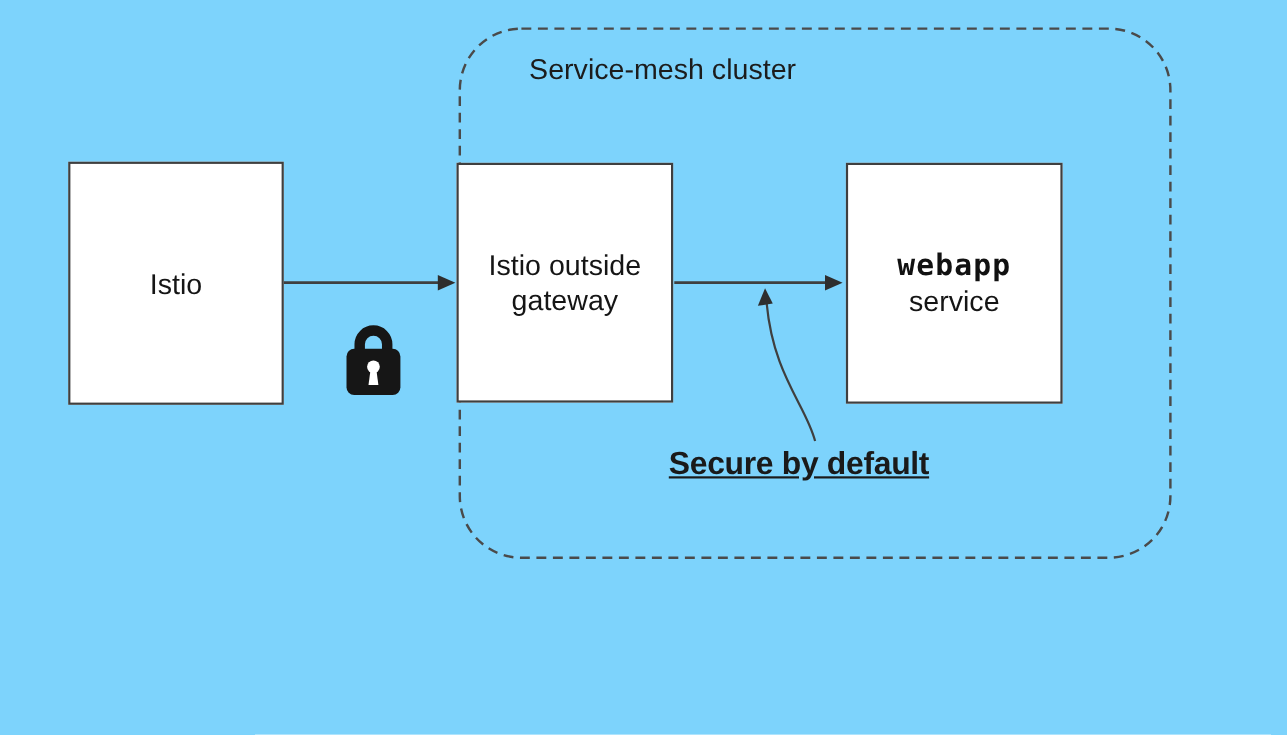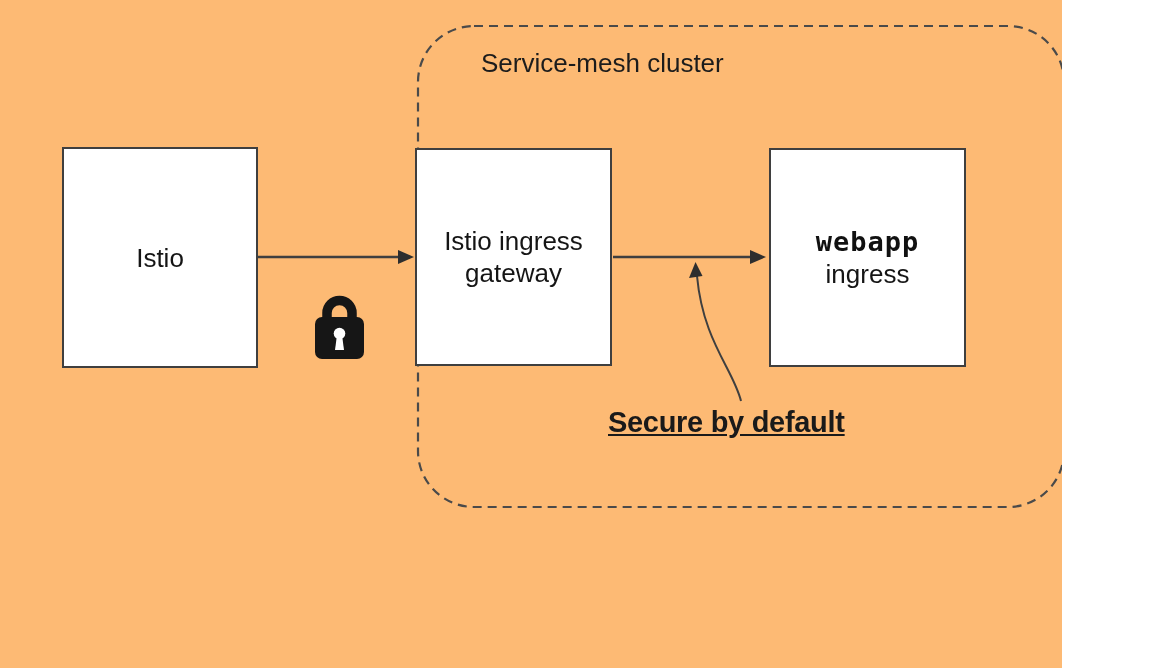--- a/index.html
+++ b/index.html
@@ -1,23 +1,23 @@
 <!DOCTYPE html>
 <html><head>
 <meta charset="utf-8">
 <style>
   * { margin: 0; padding: 0; box-sizing: border-box; }
   html, body { background: #ffffff; }
   body { font-family: "Liberation Sans", sans-serif; }
 
   .canvas {
     position: relative;
-    width: 1062px;
+    width: 1170px;
     height: 668px;
-    background: #fdba74;
+    background: #7dd3fc;
     overflow: hidden;
   }
 
   
   .svg-layer {
     position: absolute;
     left: 0; top: 0;
     width: 1170px; height: 668px;
     z-index: 1;
   }
@@ -119,25 +119,25 @@
     </g>
   </svg>
 
   <div class="cluster-label">Service-mesh cluster</div>
 
   <div class="node node-client">
     <div class="node-label">Istio</div>
   </div>
 
   <div class="node node-gateway">
-    <div class="node-label">Istio ingress
+    <div class="node-label">Istio outside
 gateway</div>
   </div>
 
   <div class="node node-webapp">
     <div class="code-label">webapp</div>
-    <div class="node-label">ingress</div>
+    <div class="node-label">service</div>
   </div>
 
   <div class="annotation-label">Secure by default</div>
 
 
 </div>
 
 </body></html>

